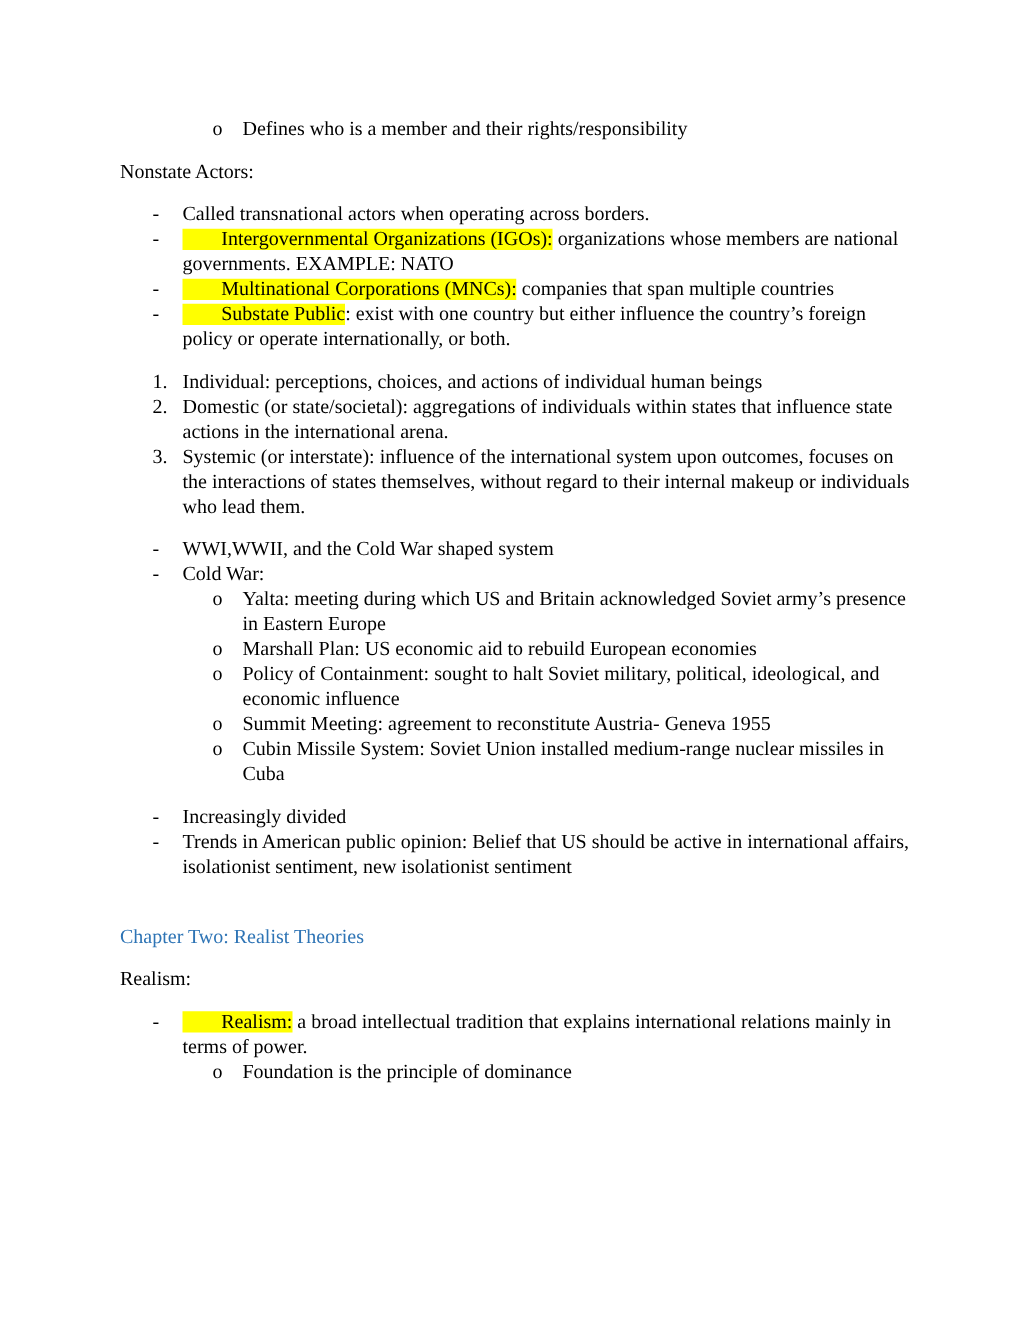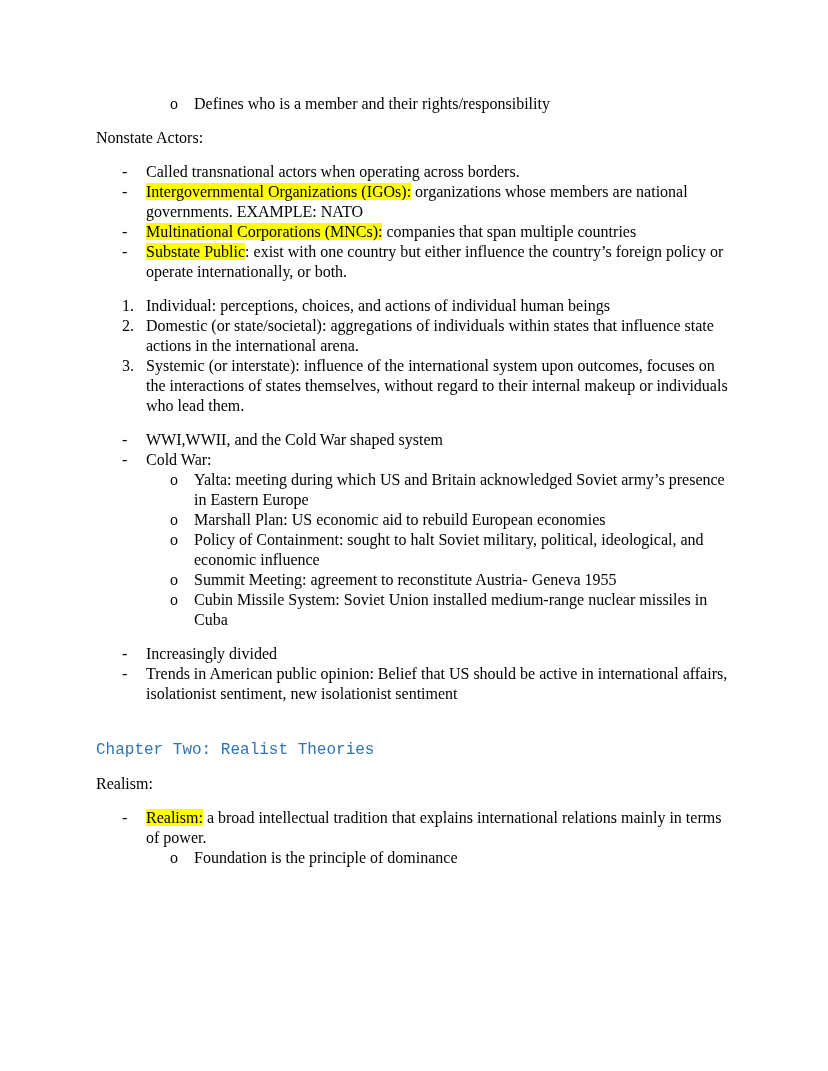--- a/index.html
+++ b/index.html
@@ -11,28 +11,28 @@
     padding: 94px 96px 40px 96px;
     background: #ffffff;
     font-family: "Liberation Serif", "DejaVu Serif", serif;
     font-size: 16px;
     line-height: 20px;
     color: #000000;
     overflow: hidden;
   }
   .block { margin: 0 0 14px 0; }
   .heading { margin: 0 0 14px 0; }
-  .chapter { color: #2e74b5; margin: 36px 0 14px 0; font-family: Liberation Mono, monospace; }
+  .chapter { color: #2e74b5; margin: 36px 0 14px 0; }
   .list { margin: 0 0 14px 0; }
   .row { display: flex; align-items: flex-start; }
   .indent-1 { margin-left: 26px; }
   .indent-2 { margin-left: 74px; }
   .marker { flex: 0 0 24px; }
   .li-text { flex: 1 1 auto; font-family: Liberation Serif, serif; }
-  .hl { background: #ffff00; }
+  .hl { background: #ffff00; padding-left: 31px; }
 </style>
 </head>
 <body>
 
 <div class="page">
 
   <div class="list block">
     <div class="row indent-2">
       <span class="marker">o</span>
       <span class="li-text">Defines who is a member and their rights/responsibility</span>

